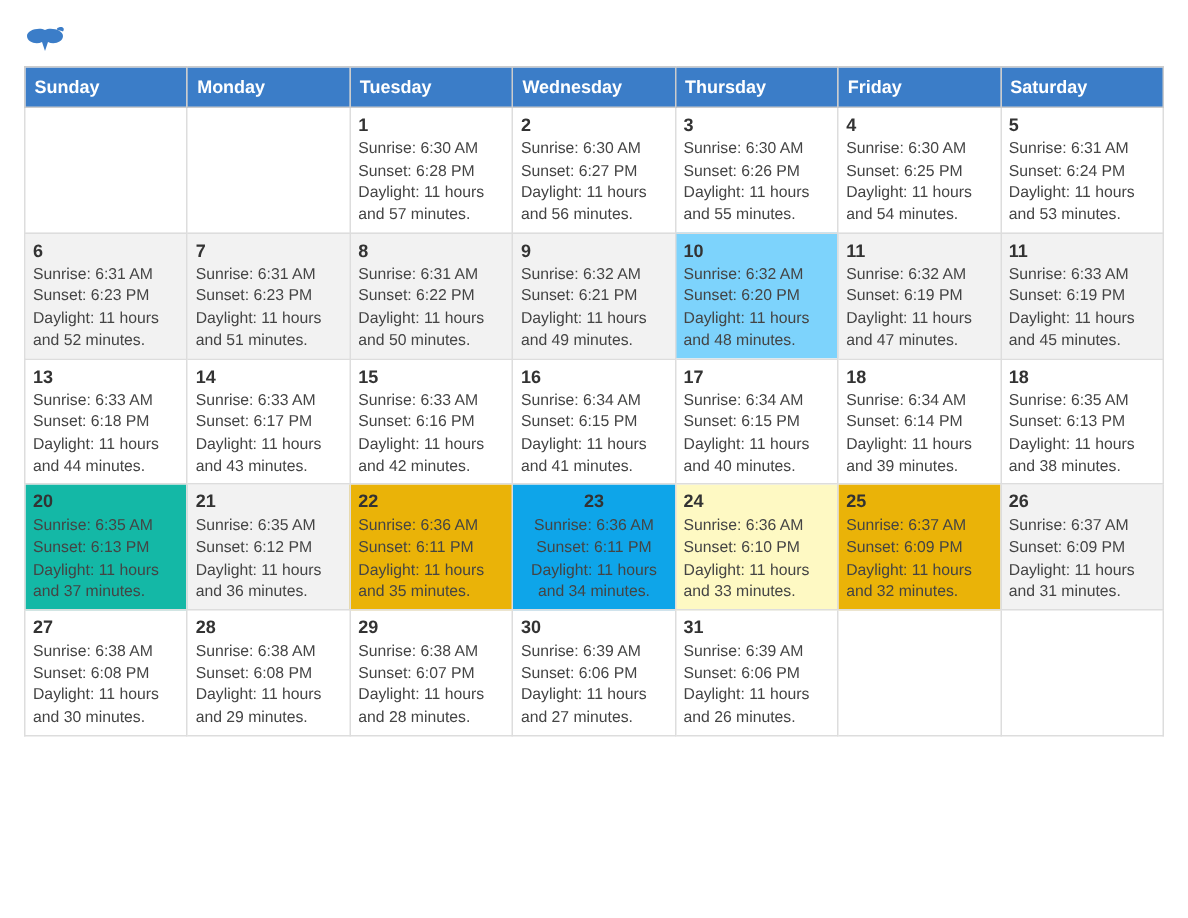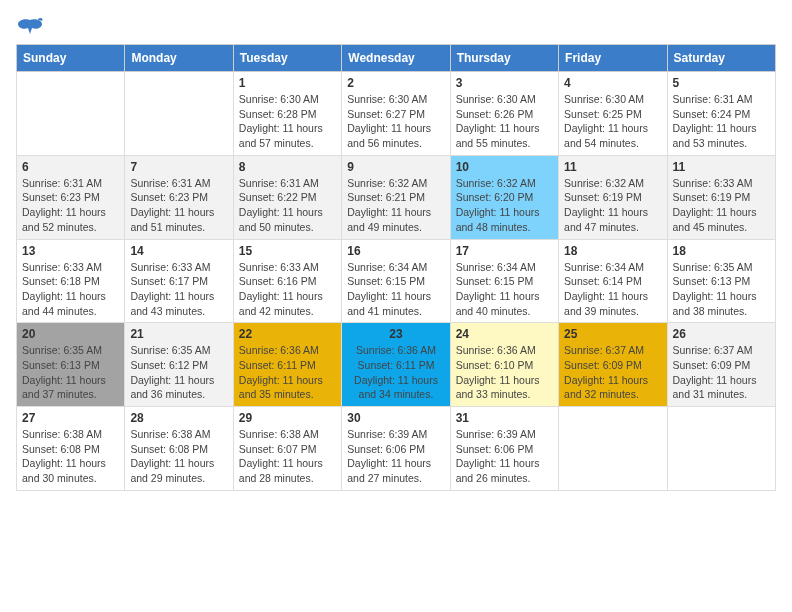--- a/index.html
+++ b/index.html
@@ -234,21 +234,21 @@
 Daylight: 11 hours and 39 minutes.</div>
         </td>
         <td>
           <span class="day-number">18</span>
           <div class="day-info" style="white-space: pre-line;">Sunrise: 6:35 AM
 Sunset: 6:13 PM
 Daylight: 11 hours and 38 minutes.</div>
         </td>
       </tr>
       <tr>
-        <td style="background: #a3a3a3;">
+        <td style="background: #14b8a6;">
           <span class="day-number">20</span>
           <div class="day-info" style="white-space: pre-line;">Sunrise: 6:35 AM
 Sunset: 6:13 PM
 Daylight: 11 hours and 37 minutes.</div>
         </td>
         <td style="background: rgb(242, 242, 242);">
           <span class="day-number">21</span>
           <div class="day-info" style="white-space: pre-line;">Sunrise: 6:35 AM
 Sunset: 6:12 PM
 Daylight: 11 hours and 36 minutes.</div>

